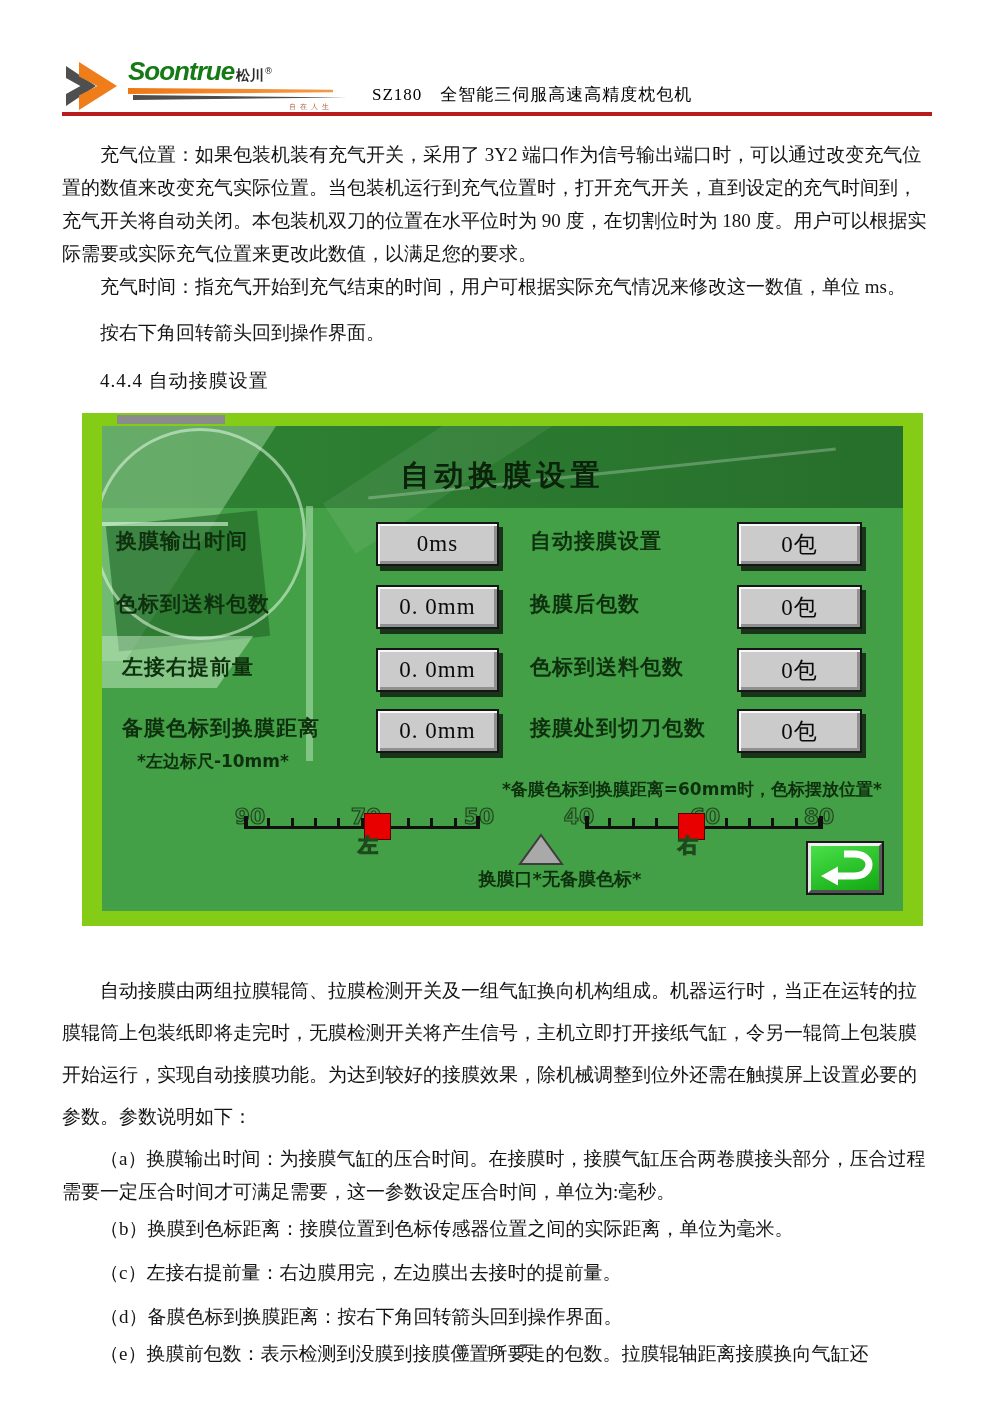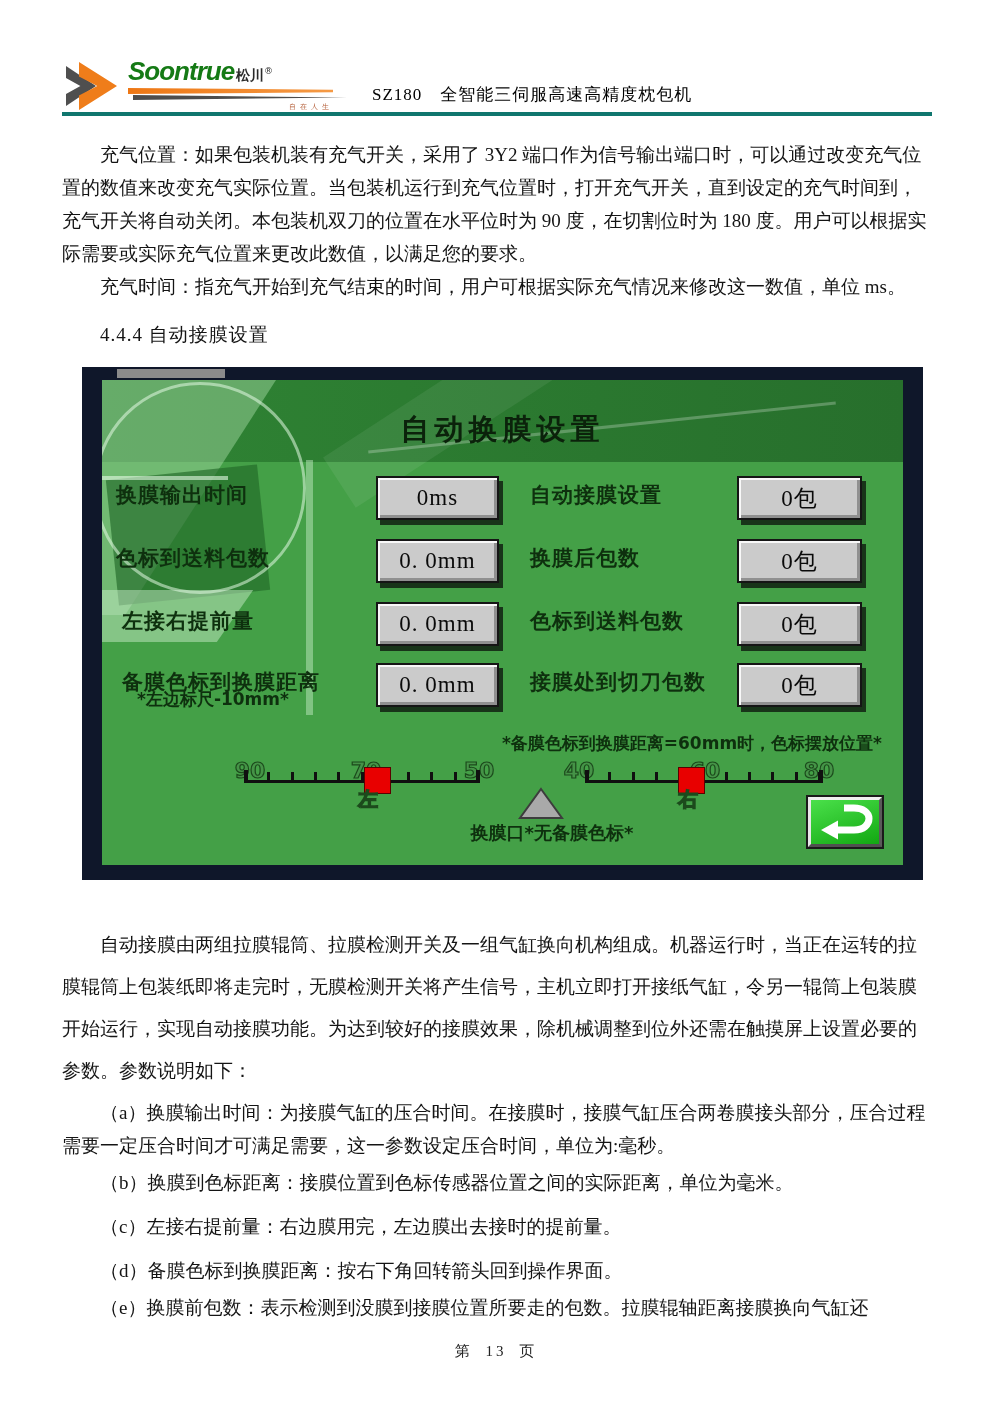--- a/index.html
+++ b/index.html
@@ -1,21 +1,21 @@
 <!DOCTYPE html>
 <html><head>
 <meta charset="utf-8">
 <style>
   html,body{margin:0;padding:0;background:#ffffff;}
   body{width:992px;height:1403px;position:relative;overflow:hidden;
        font-family:"Liberation Serif",serif;color:#111;}
   .page{box-sizing:border-box;width:992px;height:1403px;padding:54px 60px 0 62px;position:relative;}
 
   
-  .header{position:relative;height:58px;border-bottom:4px solid #0f766e;}
+  .header{position:relative;height:58px;border-bottom:4px solid #b91c1c;}
   .logo{position:absolute;left:4px;top:2px;width:300px;height:56px;}
   .chevs{position:absolute;left:0;top:6px;width:58px;height:48px;}
   .chev{position:absolute;clip-path:polygon(0 0,100% 50%,0 100%,0 70%,48% 50%,0 30%);}
   .chev.gray{left:0;top:4px;width:30px;height:40px;background:#4f4f4f;}
   .chev.orange{left:13px;top:0;width:38px;height:48px;background:#ef7d1a;}
   .logo-text{position:absolute;left:62px;top:0;width:226px;}
   .brand{font:bold italic 26px "Liberation Sans",sans-serif;color:#157a15;letter-spacing:-1px;}
   .brand-cn{font:bold 14px "DejaVu Sans",sans-serif;color:#2a2a2a;margin-left:2px;}
   .reg{font:9px "DejaVu Sans",sans-serif;color:#333;vertical-align:super;}
   .bar-orange{width:205px;height:6px;margin-top:1px;background:linear-gradient(90deg,#ee7714,#f59a45);
@@ -29,58 +29,58 @@
   
   .doc{margin-top:22px;font:19px/33px "Liberation Serif",serif;color:#141414;}
   .doc p{margin:0;text-indent:2em;}
   .p3{margin-top:13px !important;}
   .h444{margin-top:15px !important;letter-spacing:1px;}
   .p4{margin-top:40px !important;line-height:42px !important;}
   .item{margin-top:4px !important;}
   .item-gap{margin-top:11px !important;}
 
   
-  .hmi-frame{position:relative;width:841px;height:513px;background:#0f172a;margin:16px 0 44px 20px;}
+  .hmi-frame{position:relative;width:841px;height:513px;background:#84cc16;margin:16px 0 44px 20px;}
   .gray-strip{position:absolute;left:35px;top:2px;width:108px;height:9px;background:#8b8b8b;}
   .screen{position:absolute;left:20px;top:13px;width:801px;height:485px;background:#44a047;overflow:hidden;}
   .band{position:absolute;left:0;top:0;width:801px;height:82px;background:linear-gradient(90deg,#2f8434,#276f2c);}
   .streak{position:absolute;left:265px;top:46px;width:470px;height:3px;background:rgba(255,255,255,.25);transform:rotate(-6deg);}
   .streak2{position:absolute;left:210px;top:-20px;width:340px;height:60px;background:rgba(255,255,255,.07);transform:rotate(-33deg);}
   .art{position:absolute;left:0;top:0;width:330px;height:335px;overflow:hidden;}
   .a-wedge{position:absolute;left:0;top:0;width:290px;height:235px;background:rgba(158,211,158,.5);
            clip-path:polygon(0 0,60% 0,8% 100%,0 100%);}
   .a-screenshape{position:absolute;left:10px;top:92px;width:152px;height:126px;background:rgba(34,104,40,.65);transform:rotate(-6deg);}
   .a-key{position:absolute;left:-22px;top:210px;width:155px;height:52px;background:rgba(198,234,198,.5);transform:skewX(-35deg);}
   .a-circle{position:absolute;left:-8px;top:2px;width:206px;height:206px;border-radius:50%;border:3px solid rgba(228,250,228,.55);}
   .a-vline{position:absolute;left:204px;top:80px;width:7px;height:255px;background:rgba(205,240,205,.45);}
   .a-hline{position:absolute;left:0;top:96px;width:126px;height:4px;background:rgba(228,250,228,.6);}
   .hmi-title{position:absolute;left:0;top:30px;width:100%;text-align:center;
              font:bold 29px "DejaVu Sans",sans-serif;color:#0b220b;letter-spacing:5px;}
   .flabel{position:absolute;font:bold 21px/24px "DejaVu Sans",sans-serif;color:#0e300e;letter-spacing:1px;white-space:nowrap;}
   .vbox{position:absolute;background:#cbcbcb;border:2px solid #151515;
         box-shadow:4px 5px 0 rgba(5,5,5,.7),inset 2px 2px 0 #f8f8f8,inset -3px -3px 0 #909090;
         display:flex;align-items:center;justify-content:center;
         font:23px "Liberation Serif",serif;color:#0a0a0a;letter-spacing:1px;}
-  .note1{position:absolute;left:35px;top:308px;font:bold 17px "DejaVu Sans",sans-serif;color:#0e300e;}
+  .note1{position:absolute;left:35px;top:324px;font:bold 17px "DejaVu Sans",sans-serif;color:#0e300e;}
   .note2{position:absolute;left:100px;top:352px;width:680px;text-align:right;
          font:bold 17px "DejaVu Sans",sans-serif;color:#0e300e;}
   .scale-num{position:absolute;top:378px;transform:translateX(-50%);
              font:bold 22px "DejaVu Sans",sans-serif;color:rgba(70,130,70,.45);
              -webkit-text-stroke:1.2px #1c4a1c;}
   .rline{position:absolute;top:400px;height:3px;background:#101010;}
   .rline::before,.rline::after{content:"";position:absolute;top:-10px;width:4px;height:13px;background:#101010;}
   .rline::before{left:0;} .rline::after{right:0;}
   .ticks{position:absolute;top:392px;height:8px;
          background:repeating-linear-gradient(90deg,#101010 0 3px,transparent 3px 23.3px);}
   .redsq{position:absolute;top:387px;width:25px;height:25px;background:#e80000;border:1px solid #5a0000;}
   .dircap{position:absolute;top:406px;transform:translateX(-50%);
           font:bold 20px "DejaVu Sans",sans-serif;color:rgba(60,120,60,.45);
           -webkit-text-stroke:1.2px #1c4a1c;}
   .tri{position:absolute;left:416px;top:407px;}
-  .pcap{position:absolute;left:330px;top:441px;width:240px;text-align:center;
+  .pcap{position:absolute;left:338px;top:441px;width:240px;text-align:center;
         font:bold 18px "DejaVu Sans",sans-serif;color:#0e300e;}
   .ret-btn{position:absolute;left:706px;top:417px;width:74px;height:50px;box-sizing:border-box;
            background:linear-gradient(160deg,#4ae04a,#12a812);
            border:3px solid;border-color:#f0f0f0 #5a5a5a #505050 #e8e8e8;
            box-shadow:0 0 0 2px #1a1a1a;display:flex;align-items:center;justify-content:center;}
 
   
   .footer{position:absolute;left:0;bottom:42px;width:100%;text-align:center;
           font:15px "Liberation Serif",serif;color:#222;letter-spacing:3px;word-spacing:6px;}
 </style>
@@ -103,20 +103,21 @@
         <div class="bar-gray"></div>
         <div class="slogan">自在人生</div>
       </div>
     </div>
     <div class="doc-title">SZ180　全智能三伺服高速高精度枕包机</div>
   </div>
 
   <div class="doc">
     <p>充气位置：如果包装机装有充气开关，采用了 3Y2 端口作为信号输出端口时，可以通过改变充气位置的数值来改变充气实际位置。当包装机运行到充气位置时，打开充气开关，直到设定的充气时间到，充气开关将自动关闭。本包装机双刀的位置在水平位时为 90 度，在切割位时为 180 度。用户可以根据实际需要或实际充气位置来更改此数值，以满足您的要求。</p>
     <p>充气时间：指充气开始到充气结束的时间，用户可根据实际充气情况来修改这一数值，单位 ms。</p>
+    <p class="p3">按右下角回转箭头回到操作界面。</p>
     <p class="h444">4.4.4  自动接膜设置</p>
 
     <div class="hmi-frame">
       <div class="gray-strip"></div>
       <div class="screen">
         <div class="band"></div>
         <div class="streak2"></div>
         <div class="streak"></div>
         <div class="art">
           <div class="a-wedge"></div>

